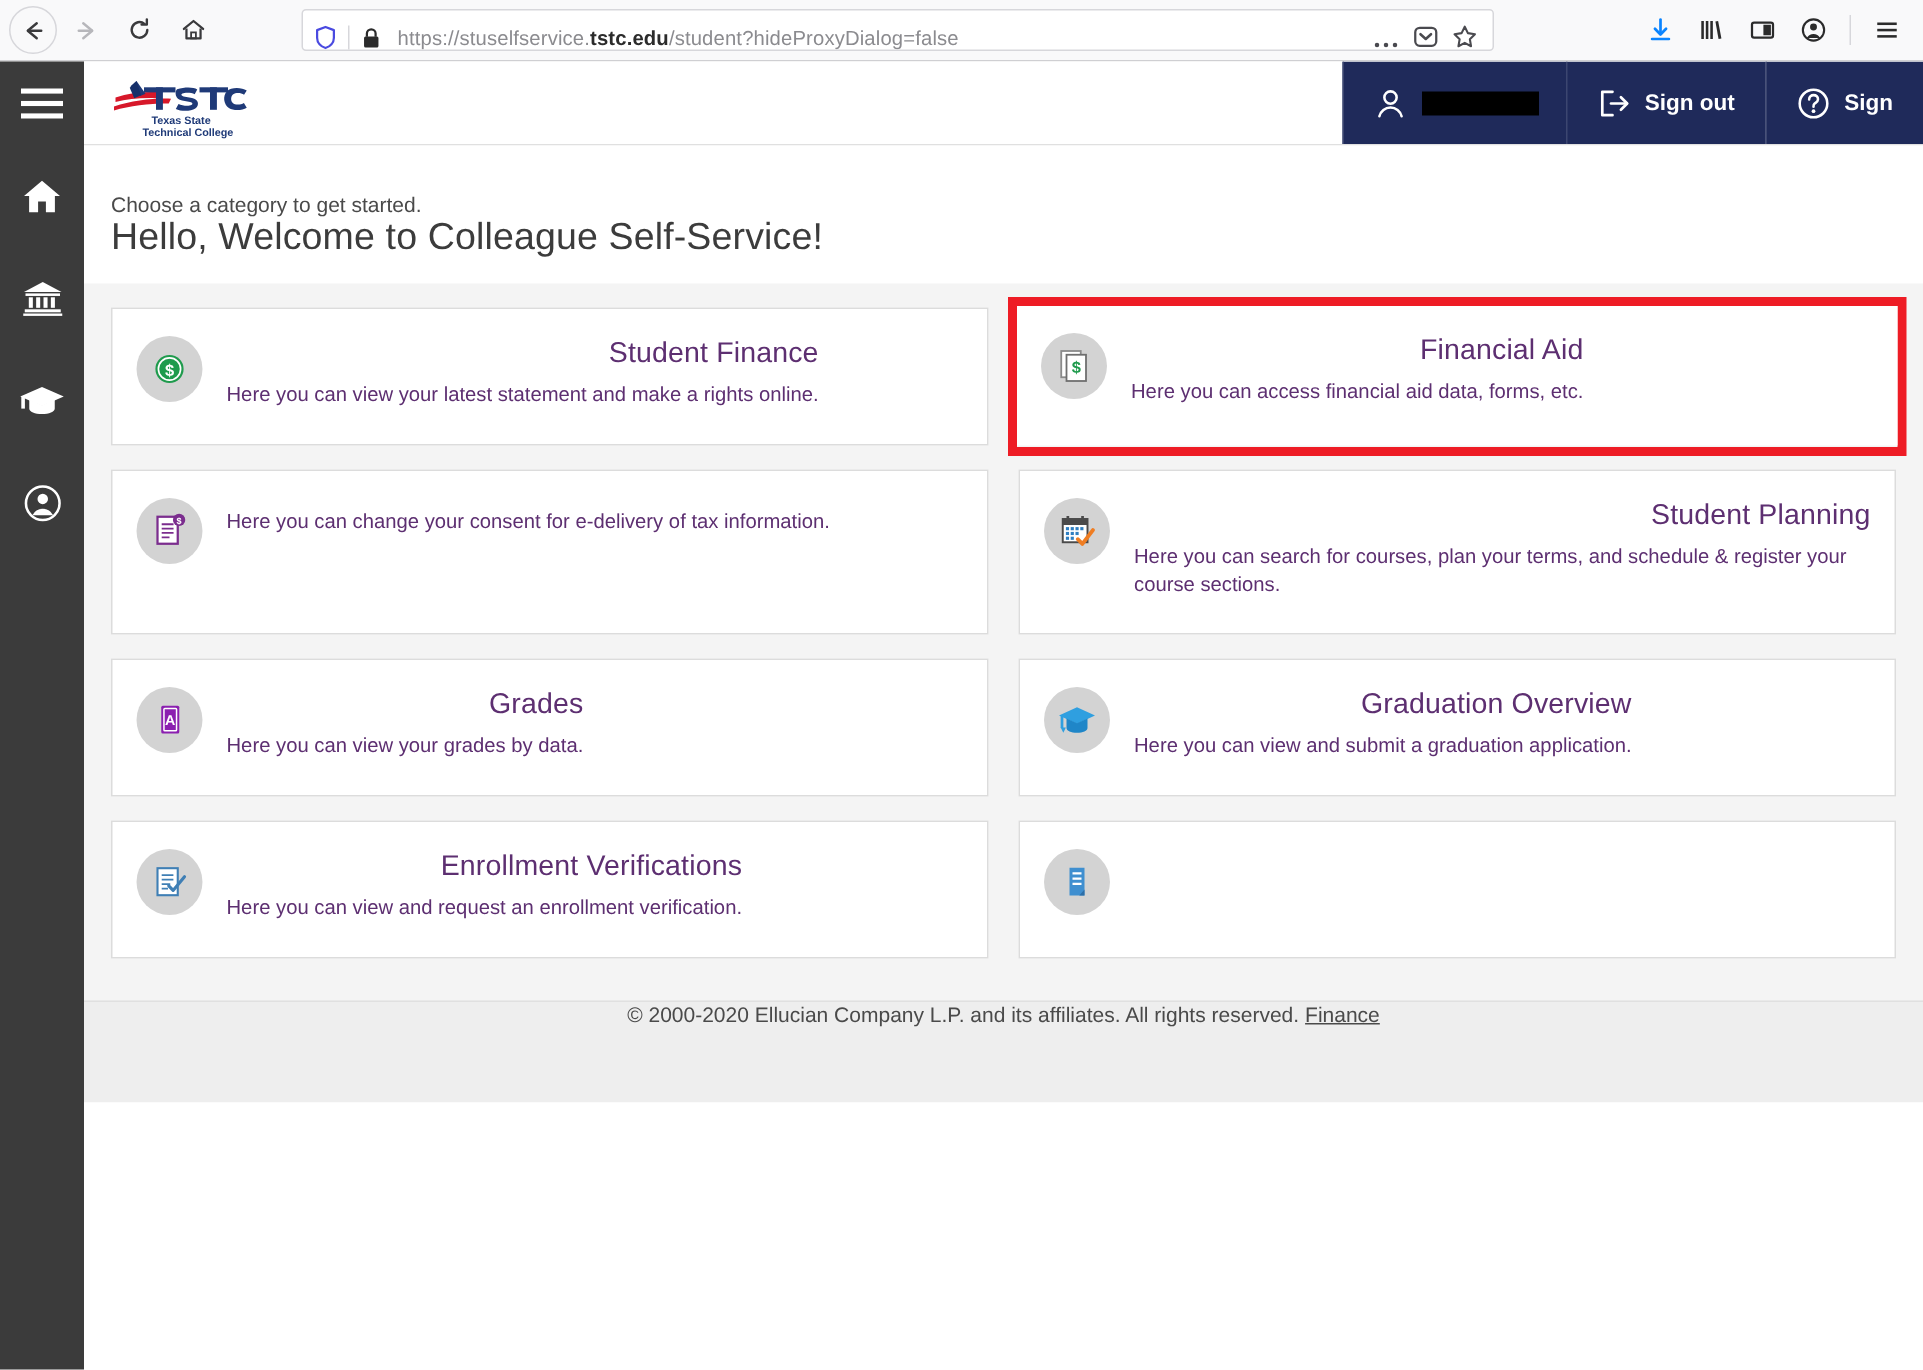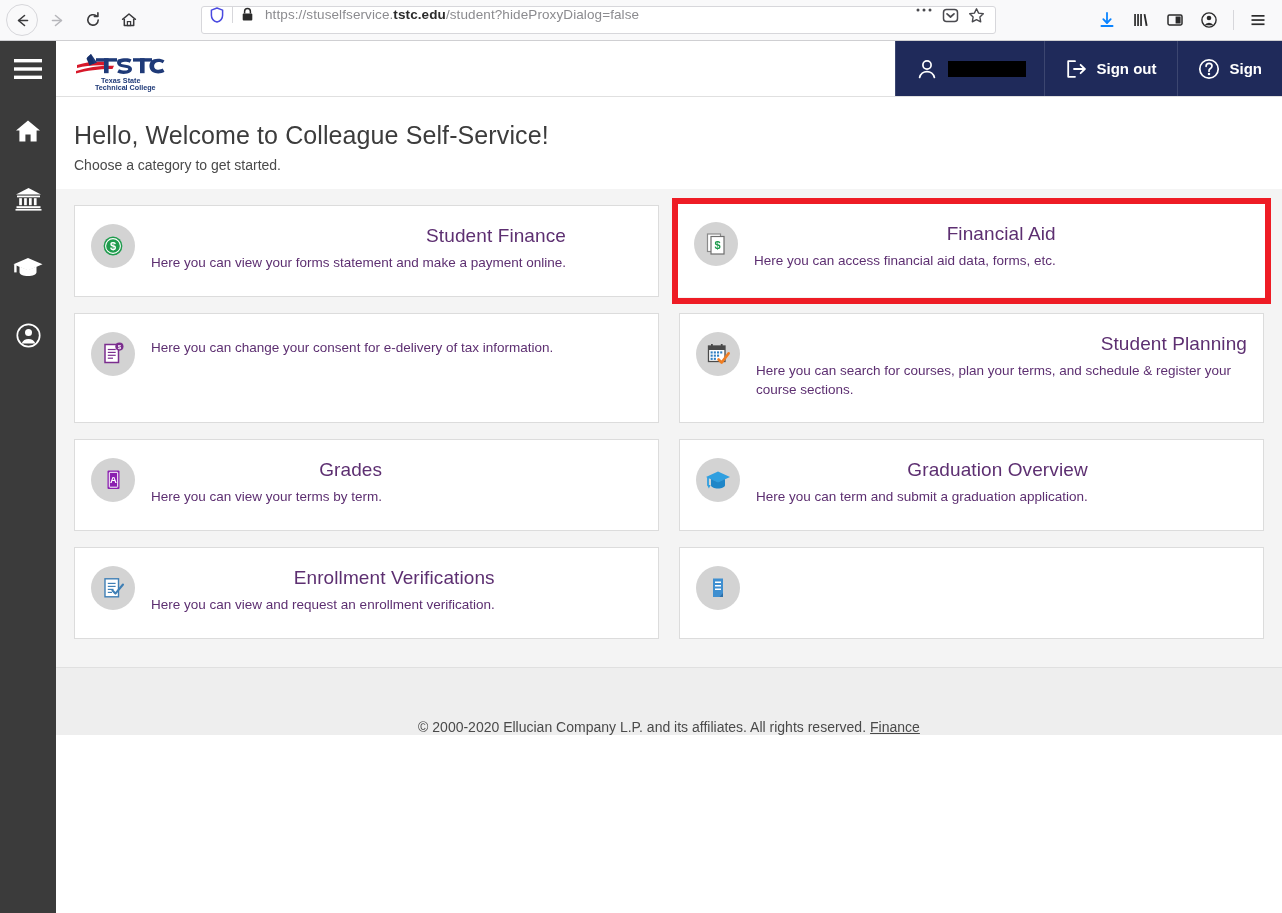--- a/index.html
+++ b/index.html
@@ -28,21 +28,21 @@
     width: 32px; height: 32px;
   }
   .nav-btn svg { display: block; }
 
   #urlbar-wrap {
     flex: 0 0 auto; margin-left: 55px;
     width: 795px; height: 28px;
     background: #ffffff;
     border: 1px solid #d7d7db;
     border-radius: 3px;
-    display: flex; align-items: flex-start;
+    display: flex; align-items: flex-end;
     padding: 0 6px 0 4px;
   }
   #shield-icon { width: 22px; display:flex; justify-content:center; }
   .urlbar-sep { width:1px; height:16px; background:#d7d7db; margin:0 4px; }
   #lock-icon { width: 20px; display:flex; justify-content:center; }
   #url-text {
     flex: 1; font-size: 13.5px; color: #8b8b8f;
     white-space: nowrap; overflow: hidden;
     padding-left: 8px; letter-spacing: 0.1px;
   }
@@ -171,21 +171,21 @@
     border: 6px solid #ee1c25;
     margin: -7px;
   }
   #card-financial-aid-wrap .card { border: none; min-height: 93px; }
 
   
   #site-footer {
     background: #eeeeee;
     border-top: 1px solid #e0e0e0;
     height: 68px;
-    display: flex; align-items: flex-end; justify-content: center;
+    display: flex; align-items: flex-start; justify-content: center;
     font-size: 14px; color: #4a4a4a;
   }
   #footer-privacy {
     color: #4a4a4a; text-decoration: underline;
     margin-left: 4px;
   }
   #below-footer { background:#ffffff; height: 230px; }
 </style>
 </head>
 <body>
@@ -379,38 +379,38 @@
       <svg width="22" height="22" viewBox="0 0 22 22">
         <circle cx="11" cy="11" r="9.2" fill="none" stroke="#ffffff" stroke-width="1.7"></circle>
         <path d="M8.1 8.3 C8.1 6.4 9.5 5.4 11.1 5.4 C12.8 5.4 14 6.5 14 8.1 C14 9.8 12.6 10.4 11.6 11.2 C11 11.7 11 12.4 11 13.2" fill="none" stroke="#ffffff" stroke-width="1.7" stroke-linecap="round"></path>
         <circle cx="11" cy="16.1" r="1.25" fill="#ffffff"></circle>
       </svg>
       <span>Sign</span>
     </div>
   </div>
 
   <div id="welcome">
+    <div id="welcome-sub">Choose a category to get started.</div>
     <div id="welcome-title">Hello, Welcome to Colleague Self-Service!</div>
-    <div id="welcome-sub">Choose a category to get started.</div>
   </div>
 
   <div id="cards-region">
     <div id="cards-grid">
 
       <div class="card">
         <div class="card-icon-wrap">
           <svg width="22" height="22" viewBox="0 0 22 22">
             <circle cx="11" cy="11" r="9.4" fill="#1f9b4d"></circle>
             <circle cx="11" cy="11" r="7.4" fill="none" stroke="#ffffff" stroke-width="1.1"></circle>
             <text x="11" y="15.4" text-anchor="middle" font-family="Liberation Sans, sans-serif" font-size="11" font-weight="700" fill="#ffffff">$</text>
           </svg>
         </div>
         <div class="card-body">
           <div class="card-title">Student Finance</div>
-          <div class="card-desc">Here you can view your forms statement and make a payment online.</div>
+          <div class="card-desc">Here you can view your latest statement and make a rights online.</div>
         </div>
       </div>
 
       <div id="card-financial-aid-wrap">
         <div class="card">
           <div class="card-icon-wrap">
             <svg width="22" height="24" viewBox="0 0 22 24">
               <rect x="2.5" y="2" width="13" height="17.5" fill="#ffffff" stroke="#8a8a8a" stroke-width="1.2"></rect>
               <rect x="6" y="4.5" width="13" height="17.5" fill="#ffffff" stroke="#6f6f6f" stroke-width="1.2"></rect>
               <text x="12.5" y="16.5" text-anchor="middle" font-family="Liberation Sans, sans-serif" font-size="11" font-weight="700" fill="#1f9b4d">$</text>
@@ -470,36 +470,36 @@
       <div class="card">
         <div class="card-icon-wrap">
           <svg width="20" height="24" viewBox="0 0 20 24">
             <rect x="4.5" y="2.5" width="12" height="18.5" rx="1" fill="#8b1fb0"></rect>
             <rect x="6.3" y="4.3" width="8.4" height="14.9" rx="0.6" fill="none" stroke="#ffffff" stroke-width="1"></rect>
             <text x="10.5" y="15" text-anchor="middle" font-family="Liberation Sans, sans-serif" font-size="9.5" font-weight="700" fill="#ffffff">A</text>
           </svg>
         </div>
         <div class="card-body">
           <div class="card-title">Grades</div>
-          <div class="card-desc">Here you can view your terms by term.</div>
+          <div class="card-desc">Here you can view your grades by data.</div>
         </div>
       </div>
 
       <div class="card">
         <div class="card-icon-wrap">
           <svg width="26" height="22" viewBox="0 0 26 22">
             <polygon points="13,2.5 25,8 13,13.5 1,8" fill="#2f9fe0"></polygon>
             <path d="M6 10 L6 16.3 C6 18.2 9.1 19.5 13 19.5 C16.9 19.5 20 18.2 20 16.3 L20 10 L13 13.2 Z" fill="#1f86c8"></path>
             <rect x="2.1" y="8.2" width="1.8" height="8.2" fill="#2f9fe0"></rect>
             <path d="M2.1 16 L5.6 16 L3.9 19.5 Z" fill="#2f9fe0"></path>
           </svg>
         </div>
         <div class="card-body">
           <div class="card-title">Graduation Overview</div>
-          <div class="card-desc">Here you can term and submit a graduation application.</div>
+          <div class="card-desc">Here you can view and submit a graduation application.</div>
         </div>
       </div>
 
       <div class="card">
         <div class="card-icon-wrap">
           <svg width="23" height="24" viewBox="0 0 23 24">
             <rect x="3" y="2.8" width="13.5" height="18" fill="#ffffff" stroke="#3f7fb5" stroke-width="1.4"></rect>
             <line x1="5.8" y1="7.4" x2="13.6" y2="7.4" stroke="#3f7fb5" stroke-width="1.2"></line>
             <line x1="5.8" y1="10.4" x2="13.6" y2="10.4" stroke="#3f7fb5" stroke-width="1.2"></line>
             <line x1="5.8" y1="13.4" x2="11.5" y2="13.4" stroke="#3f7fb5" stroke-width="1.2"></line>

